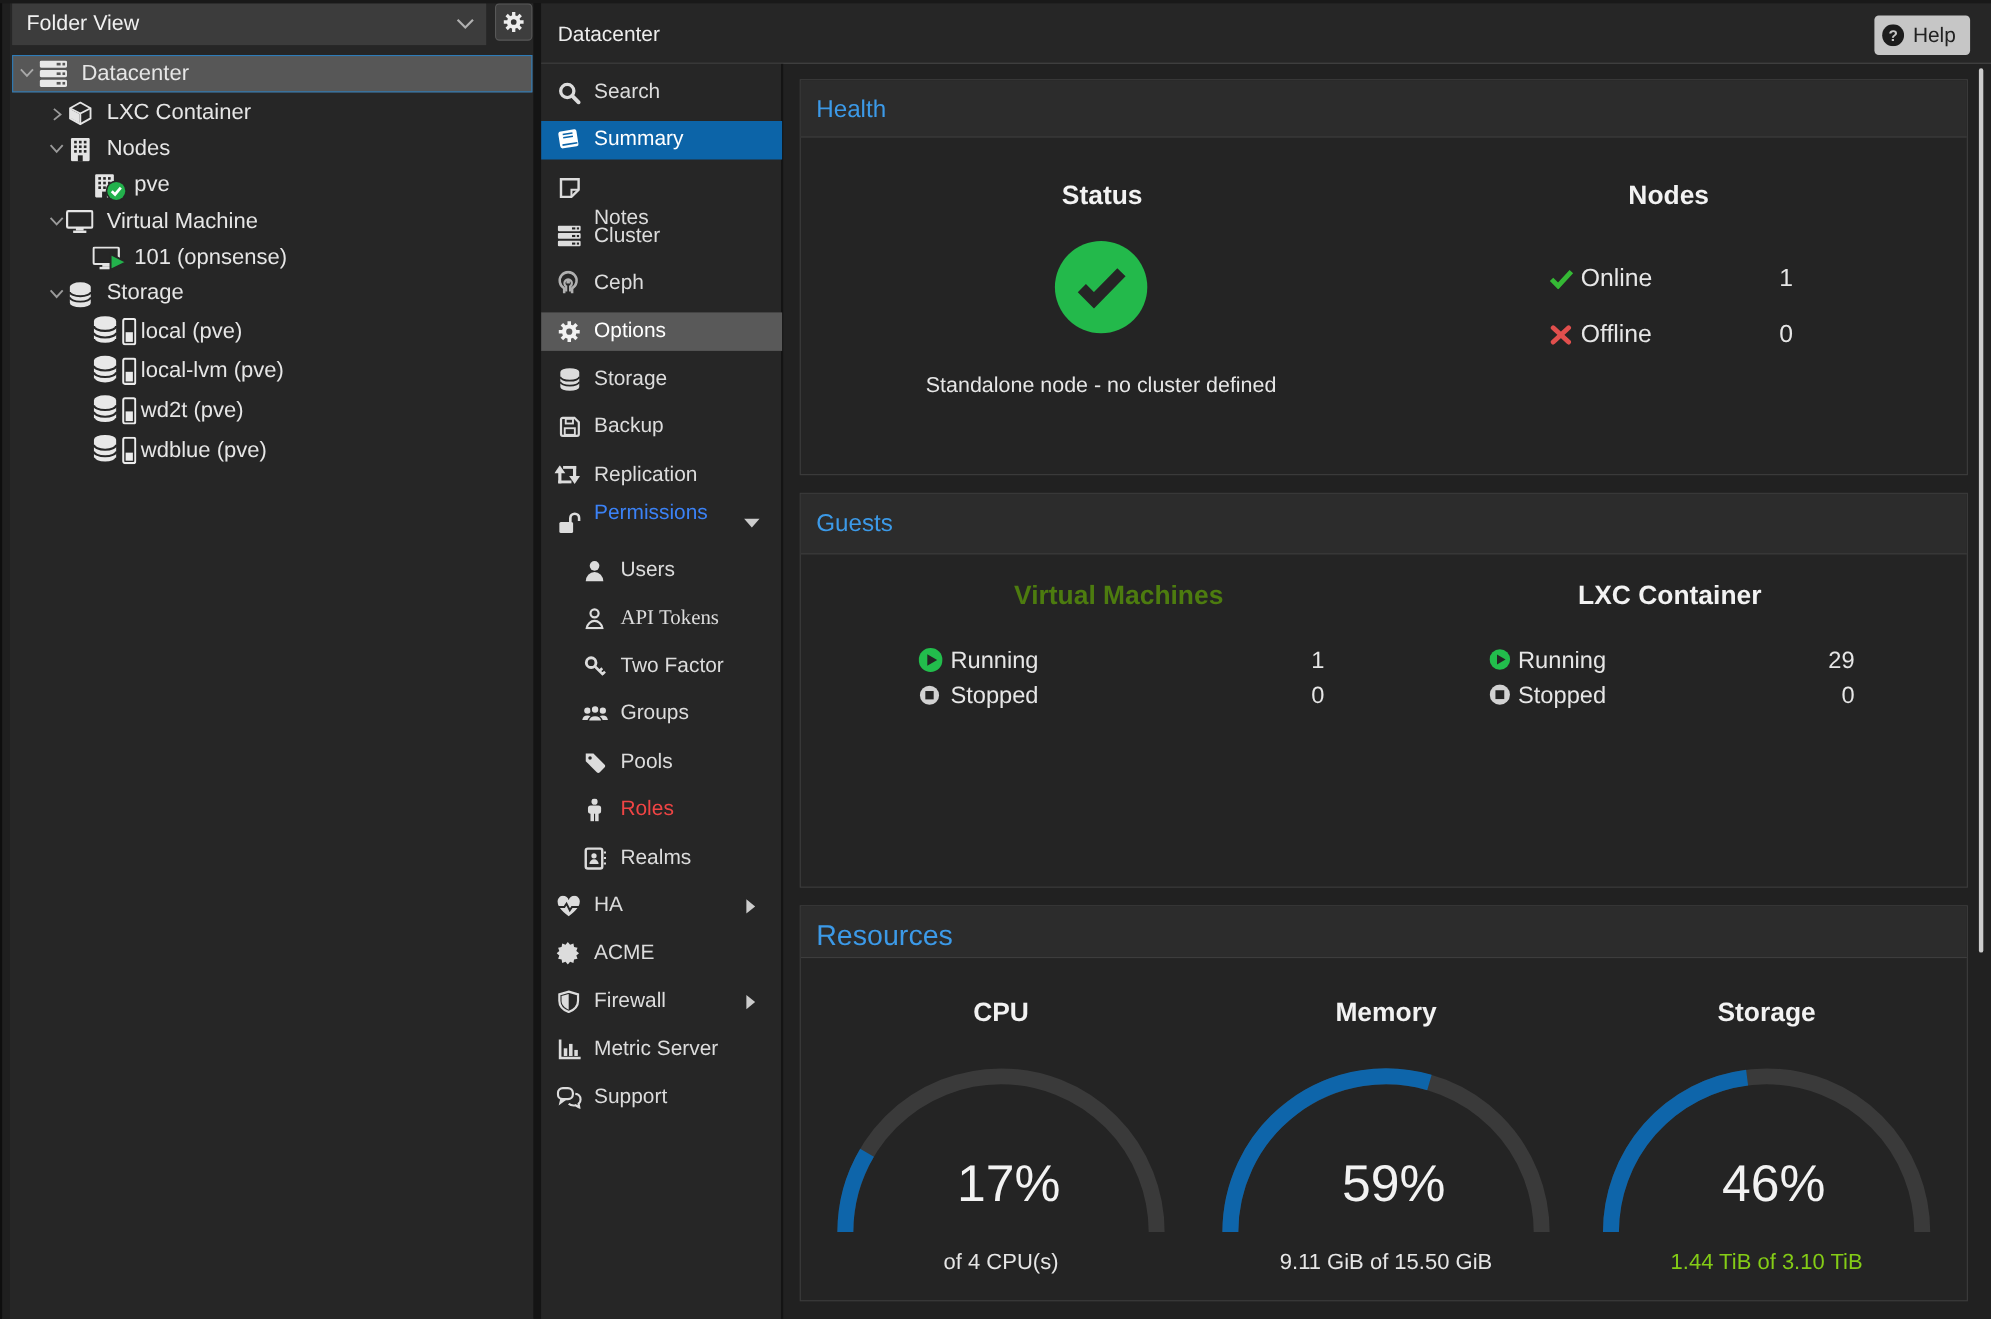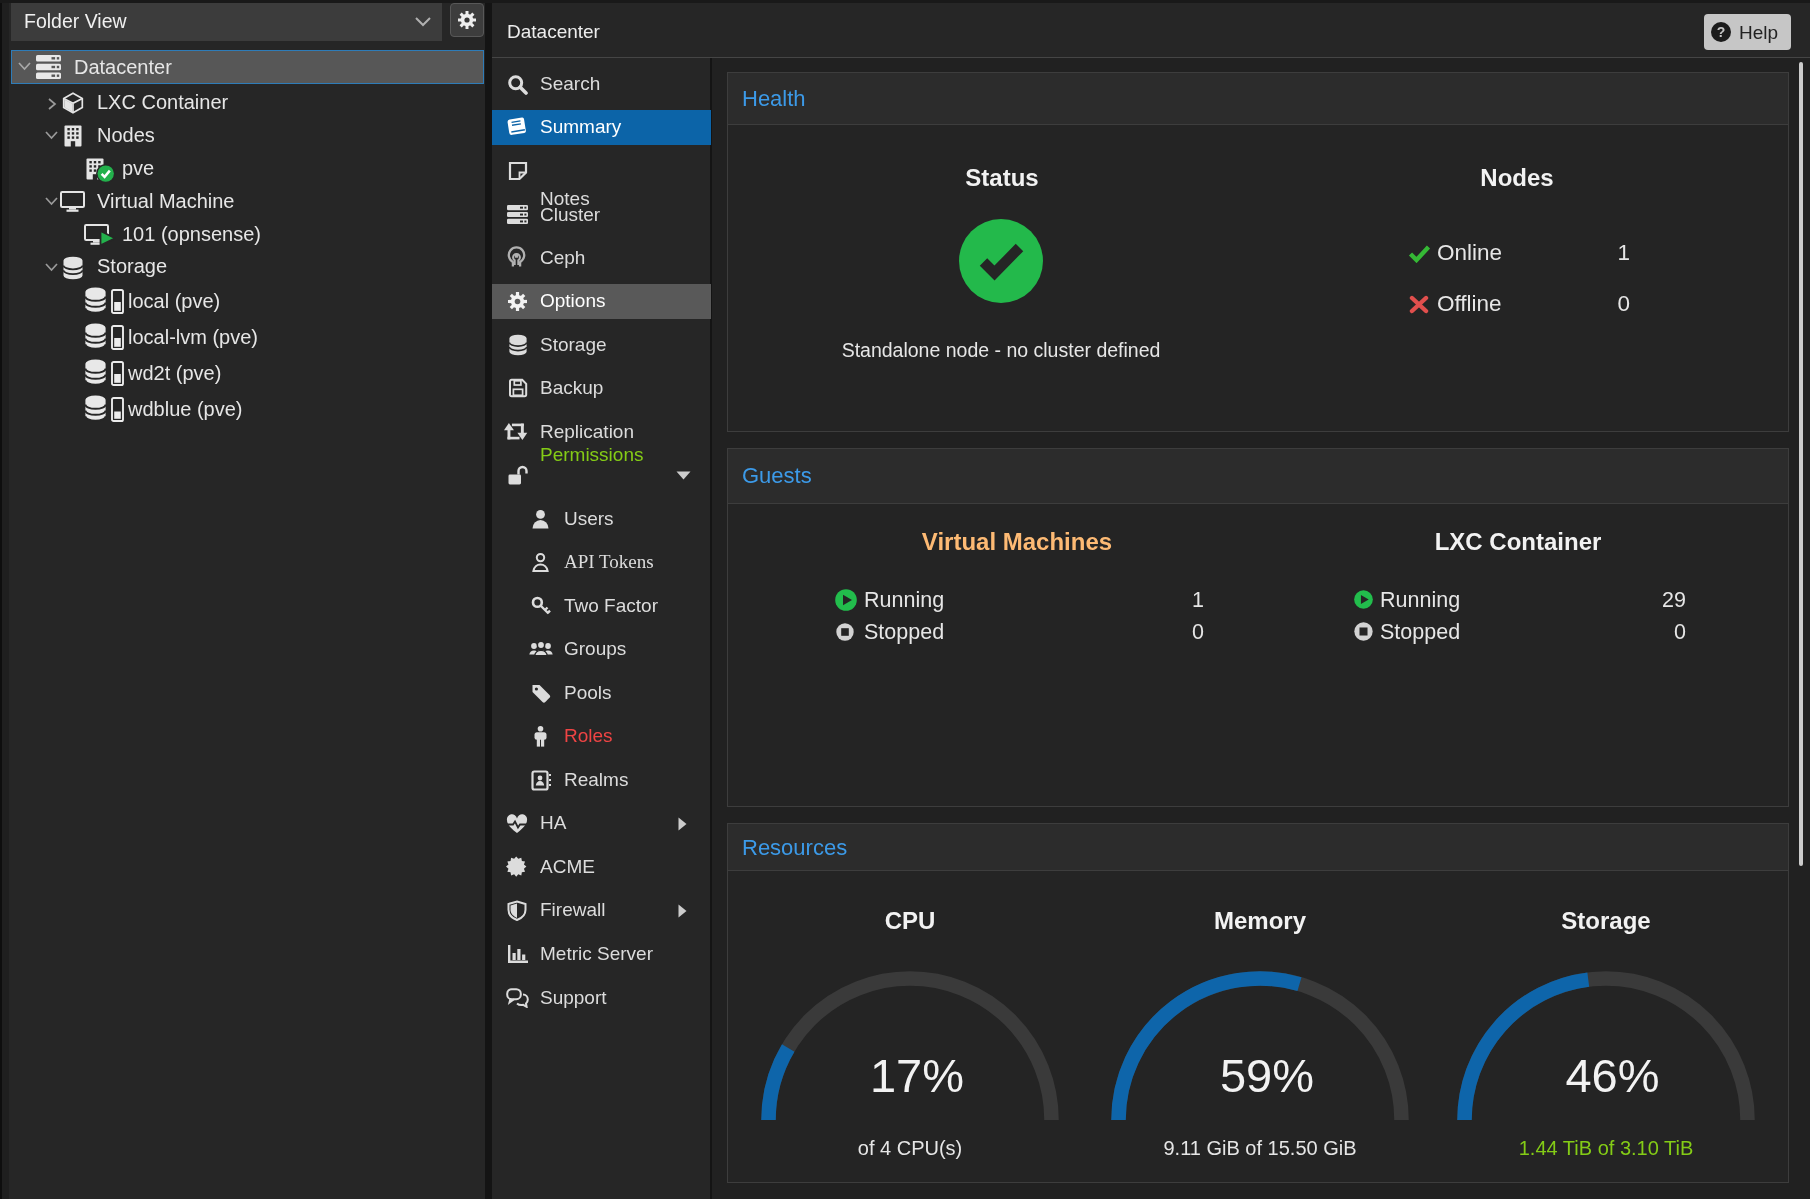--- a/index.html
+++ b/index.html
@@ -277,21 +277,21 @@
   <rect x="16.9" y="0.6" width="2.9" height="9.8"></rect>
   <rect x="7.9" y="0.6" width="11.9" height="2.6"></rect>
   </g>
 </svg>
 <div class="abs txt" style="left:540px;top:421px;color:#dcdcdc;">Replication</div>
 
 <svg class="abs" style="left:507px;top:465px;" width="21" height="21" viewBox="0 0 21 21">
   <rect x="1.5" y="9.5" width="12.5" height="10" rx="1.4" fill="#dcdcdc"></rect>
   <path d="M11.5 9.5 V6 a4 4 0 0 1 8 0 V8.6" stroke="#dcdcdc" stroke-width="2.4" fill="none"></path>
 </svg>
-<div class="abs txt" style="left:540px;top:444px;color:#84cc16;">Permissions</div>
+<div class="abs txt" style="left:540px;top:456px;color:#3b82f6;">Permissions</div>
 <svg class="abs" style="left:676px;top:471px;" width="15" height="9" viewBox="0 0 15 9">
     <path d="M0.5 0.5 H14.5 L7.5 8.5 Z" fill="#cccccc"></path>
   </svg>
 
 <svg class="abs" style="left:531px;top:509px;" width="19" height="20" viewBox="0 0 19 20">
   <circle cx="9.5" cy="5.4" r="4.4" fill="#dcdcdc"></circle>
   <path d="M1.5 19.5 a8 8.6 0 0 1 16 0 Z" fill="#dcdcdc"></path>
 </svg>
 <div class="abs txt" style="left:564px;top:508px;color:#dcdcdc;">Users</div>
 
@@ -405,21 +405,21 @@
 <svg class="abs" style="left:1409px;top:295px;" width="20" height="19" viewBox="0 0 20 19">
     <path d="M3 3 L17 16 M17 3 L3 16" stroke="#e14f4d" stroke-width="4.4" fill="none" stroke-linecap="round"></path>
   </svg>
 <div class="abs txt" style="left:1437px;top:291px;font-size:22.5px;">Offline</div>
 <div class="abs txt" style="left:1540px;top:291px;width:90px;text-align:right;font-size:22.5px;">0</div>
 
 <div class="abs" style="left:727px;top:448px;width:1062px;height:359px;border:1px solid #3d3d3d;box-sizing:border-box;background:#242424;"></div>
 <div class="abs" style="left:728px;top:449px;width:1060px;height:54px;background:#2c2c2c;border-bottom:1px solid #3d3d3d;box-sizing:content-box;"></div>
 <div class="abs" style="left:742px;top:463px;font-size:22px;color:#3c9ae8;">Guests</div>
 
-<div class="abs" style="left:1017px;top:528px;transform:translateX(-50%);font-size:24px;font-weight:bold;color:#fdba74;">Virtual Machines</div>
+<div class="abs" style="left:1017px;top:528px;transform:translateX(-50%);font-size:24px;font-weight:bold;color:#4d7c0f;">Virtual Machines</div>
 <div class="abs" style="left:1518px;top:528px;transform:translateX(-50%);font-size:24px;font-weight:bold;color:#f2f2f2;">LXC Container</div>
 
 <svg class="abs" style="left:835px;top:588.5px;" width="22" height="22" viewBox="0 0 22 22">
     <circle cx="11" cy="11" r="10.8" fill="#22bd4c"></circle>
     <path d="M8 5.8 L17 11 L8 16.2 Z" fill="#242424"></path>
   </svg>
 <div class="abs txt" style="left:864px;top:588px;font-size:21.5px;">Running</div>
 <div class="abs txt" style="left:1110px;top:588px;width:94px;text-align:right;font-size:21.5px;">1</div>
 <svg class="abs" style="left:835.5px;top:622.5px;" width="18" height="18" viewBox="0 0 18 18">
     <circle cx="9" cy="9" r="8.7" fill="#d2d2d2"></circle>
@@ -436,21 +436,21 @@
 <div class="abs txt" style="left:1592px;top:588px;width:94px;text-align:right;font-size:21.5px;">29</div>
 <svg class="abs" style="left:1353.5px;top:622px;" width="19" height="19" viewBox="0 0 18 18">
     <circle cx="9" cy="9" r="8.7" fill="#d2d2d2"></circle>
     <rect x="5.2" y="5.2" width="7.6" height="7.6" fill="#242424"></rect>
   </svg>
 <div class="abs txt" style="left:1380px;top:620px;font-size:21.5px;">Stopped</div>
 <div class="abs txt" style="left:1592px;top:620px;width:94px;text-align:right;font-size:21.5px;">0</div>
 
 <div class="abs" style="left:727px;top:823px;width:1062px;height:360px;border:1px solid #3d3d3d;box-sizing:border-box;background:#242424;"></div>
 <div class="abs" style="left:728px;top:824px;width:1060px;height:46px;background:#2c2c2c;border-bottom:1px solid #3d3d3d;box-sizing:content-box;"></div>
-<div class="abs" style="left:742px;top:835px;font-size:22px;color:#3c9ae8;">Resources</div>
+<div class="abs" style="left:742px;top:835px;font-size:26px;color:#3c9ae8;">Resources</div>
 
 <div class="abs" style="left:910px;top:907px;transform:translateX(-50%);font-size:24px;font-weight:bold;color:#f2f2f2;">CPU</div>
 <div class="abs" style="left:1260px;top:907px;transform:translateX(-50%);font-size:24px;font-weight:bold;color:#f2f2f2;">Memory</div>
 <div class="abs" style="left:1606px;top:907px;transform:translateX(-50%);font-size:24px;font-weight:bold;color:#f2f2f2;">Storage</div>
 
 <svg class="abs" style="left:750px;top:970px;" width="320" height="152" viewBox="0 0 320 152">
   <path d="M18.5 150 A141.5 141.5 0 0 1 301.5 150" stroke="#3a3a3a" stroke-width="14.5" fill="none"></path>
   <path d="M18.5 150 A141.5 141.5 0 0 1 38.21 77.97" stroke="#0e65aa" stroke-width="14.5" fill="none"></path>
 </svg>
 <div class="abs" style="left:917px;top:1048px;transform:translateX(-50%);font-size:47px;color:#f2f2f2;">17%</div>

